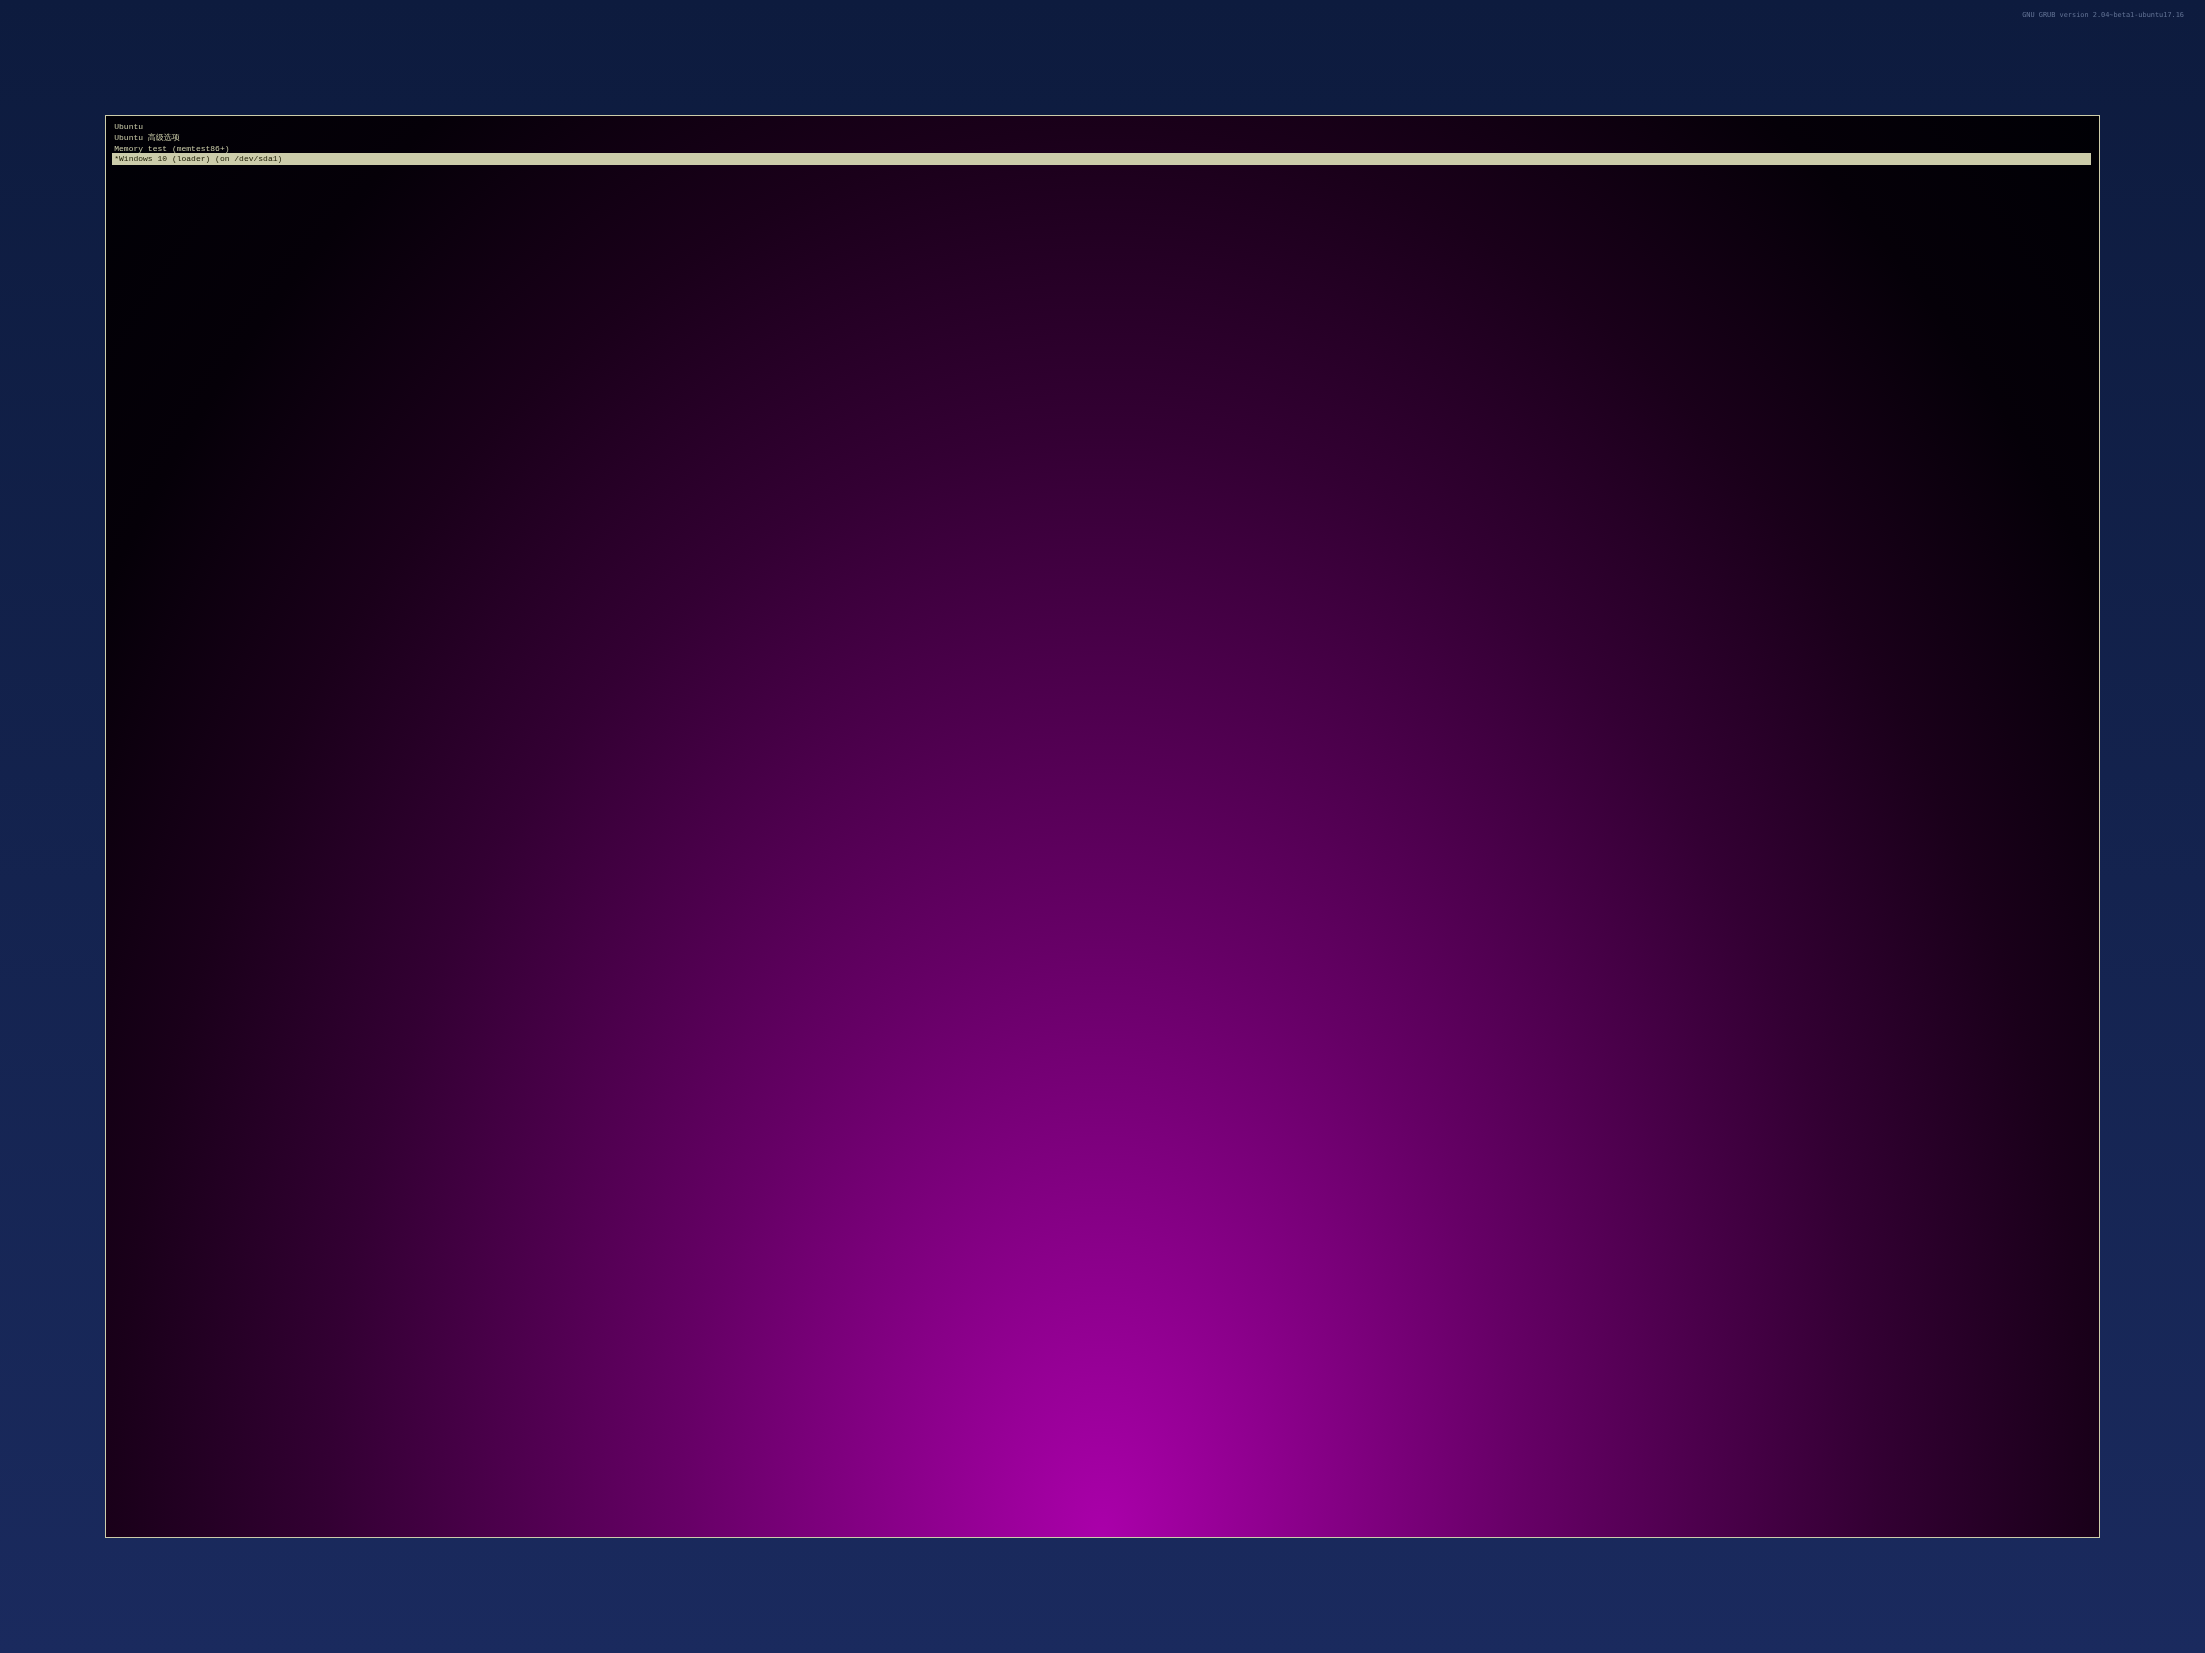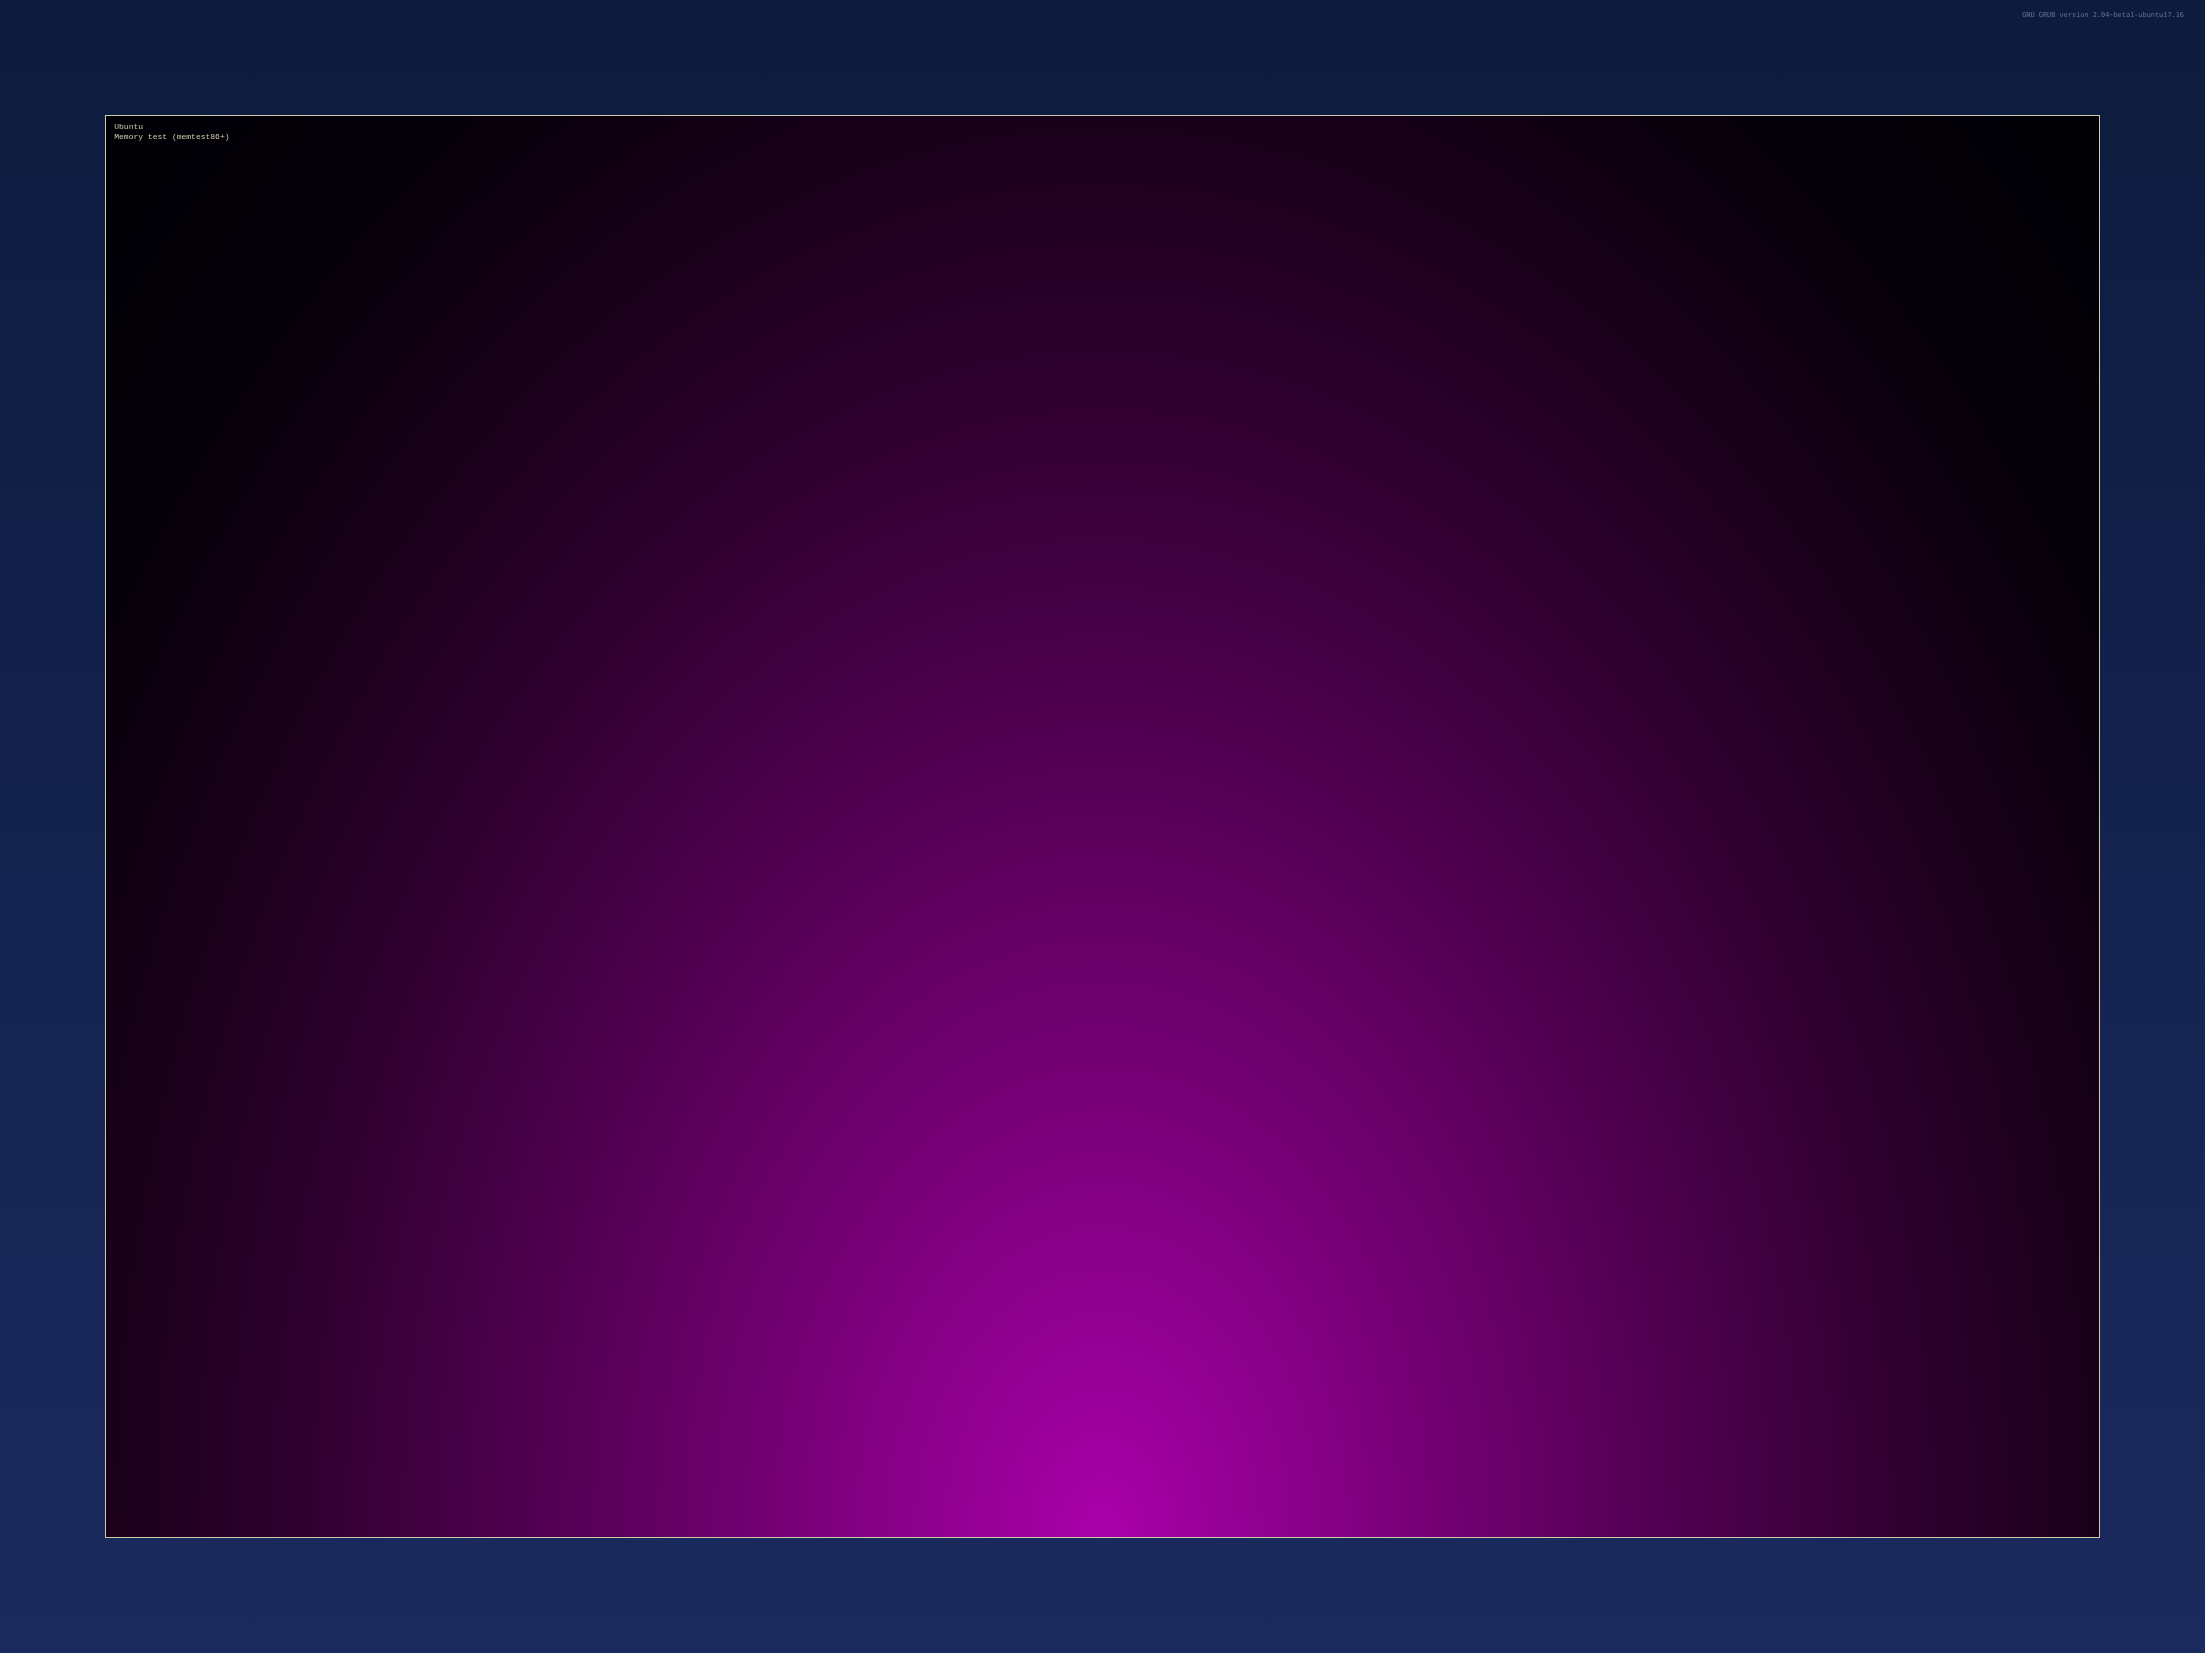--- a/index.html
+++ b/index.html
@@ -81,19 +81,21 @@
 <div class="monitor-frame">
 
   <div class="top-bar">
     <span>GNU GRUB  version 2.04~beta1-ubuntu17.16</span>
   </div>
 
   <div class="grub-screen">
     <div class="grub-menu-area">
 
     <div class="grub-menu-item">Ubuntu</div>
+        <div class="grub-menu-item">Ubuntu 高级选项</div>
         <div class="grub-menu-item">Memory test (memtest86+)</div>
+        <div class="grub-menu-item selected">*Windows 10 (loader) (on /dev/sda1)</div>
       </div>
     <div class="grub-content-area"></div>
   </div>
 
 </div>
 
 
 </body></html>

